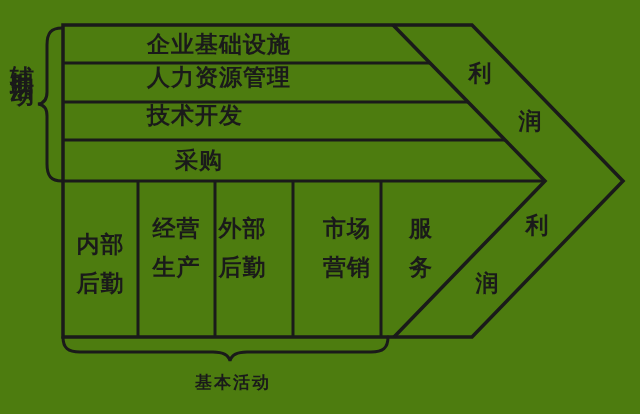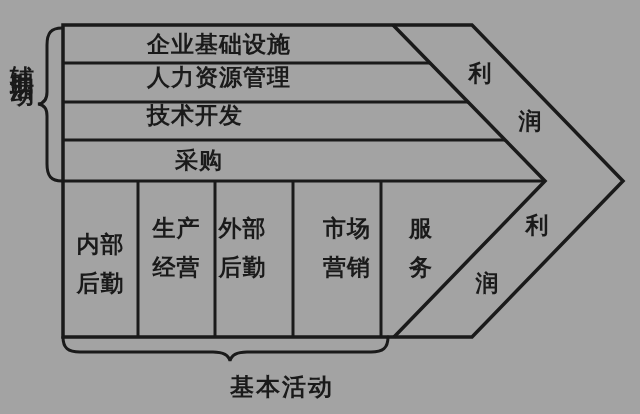--- a/index.html
+++ b/index.html
@@ -4,21 +4,21 @@
 <style>
   html, body {
     margin: 0;
     padding: 0;
     background: #ffffff;
   }
   .stage {
     position: relative;
     width: 640px;
     height: 414px;
-    background: #a3a3a3;
+    background: #4d7c0f;
     font-family: "Liberation Serif", "DejaVu Serif", serif;
     color: #1a1a1a;
     overflow: hidden;
   }
   .lines-svg {
     position: absolute;
     left: 0;
     top: 0;
     width: 640px;
     height: 414px;
@@ -59,23 +59,22 @@
     top: 46px;
     height: 125px;
     font-size: 24px;
     writing-mode: vertical-rl;
     letter-spacing: 6px;
     line-height: 30px;
   }
   .primary-label {
     left: 195px;
     top: 371px;
-    font-size: 24px;
+    font-size: 17px;
     letter-spacing: 2px;
-    margin-left: 35px;
   }
   .profit-char {
     width: 26px;
     height: 26px;
     font-size: 23px;
     display: flex;
     align-items: center;
     justify-content: center;
   }
   .profit-top-1 { left: 467px; top: 60px; }
@@ -115,22 +114,22 @@
   <div class="txt row-label row-0">企业基础设施</div>
   <div class="txt row-label row-1">人力资源管理</div>
   <div class="txt row-label row-2">技术开发</div>
   <div class="txt row-label row-3">采购</div>
 
   <div class="txt col-label col-0">
     <div>内部</div>
     <div>后勤</div>
   </div>
   <div class="txt col-label col-1">
+    <div>经营</div>
     <div>生产</div>
-    <div>经营</div>
   </div>
   <div class="txt col-label col-2">
     <div>外部</div>
     <div>后勤</div>
   </div>
   <div class="txt col-label col-3">
     <div>市场</div>
     <div>营销</div>
   </div>
   <div class="txt col-label col-4">

